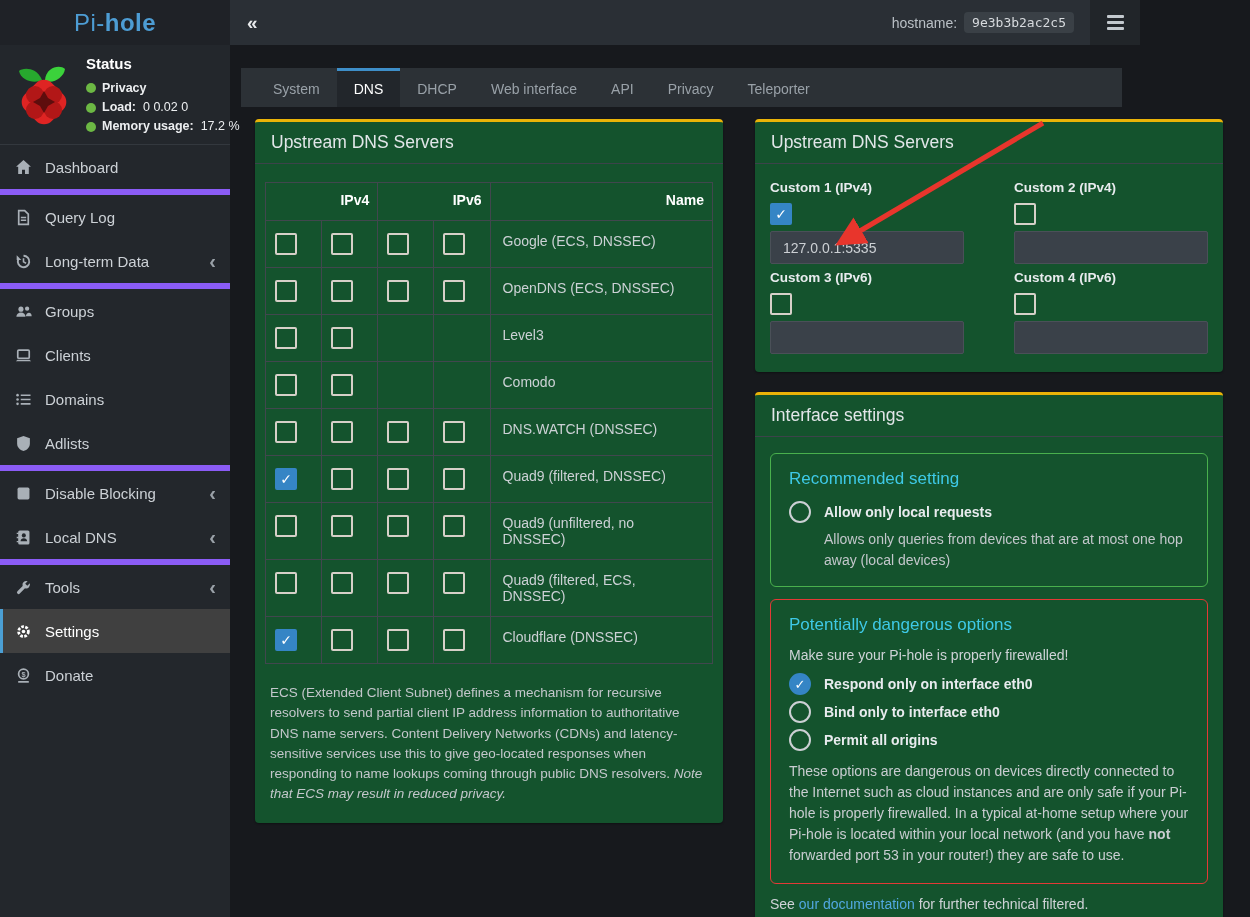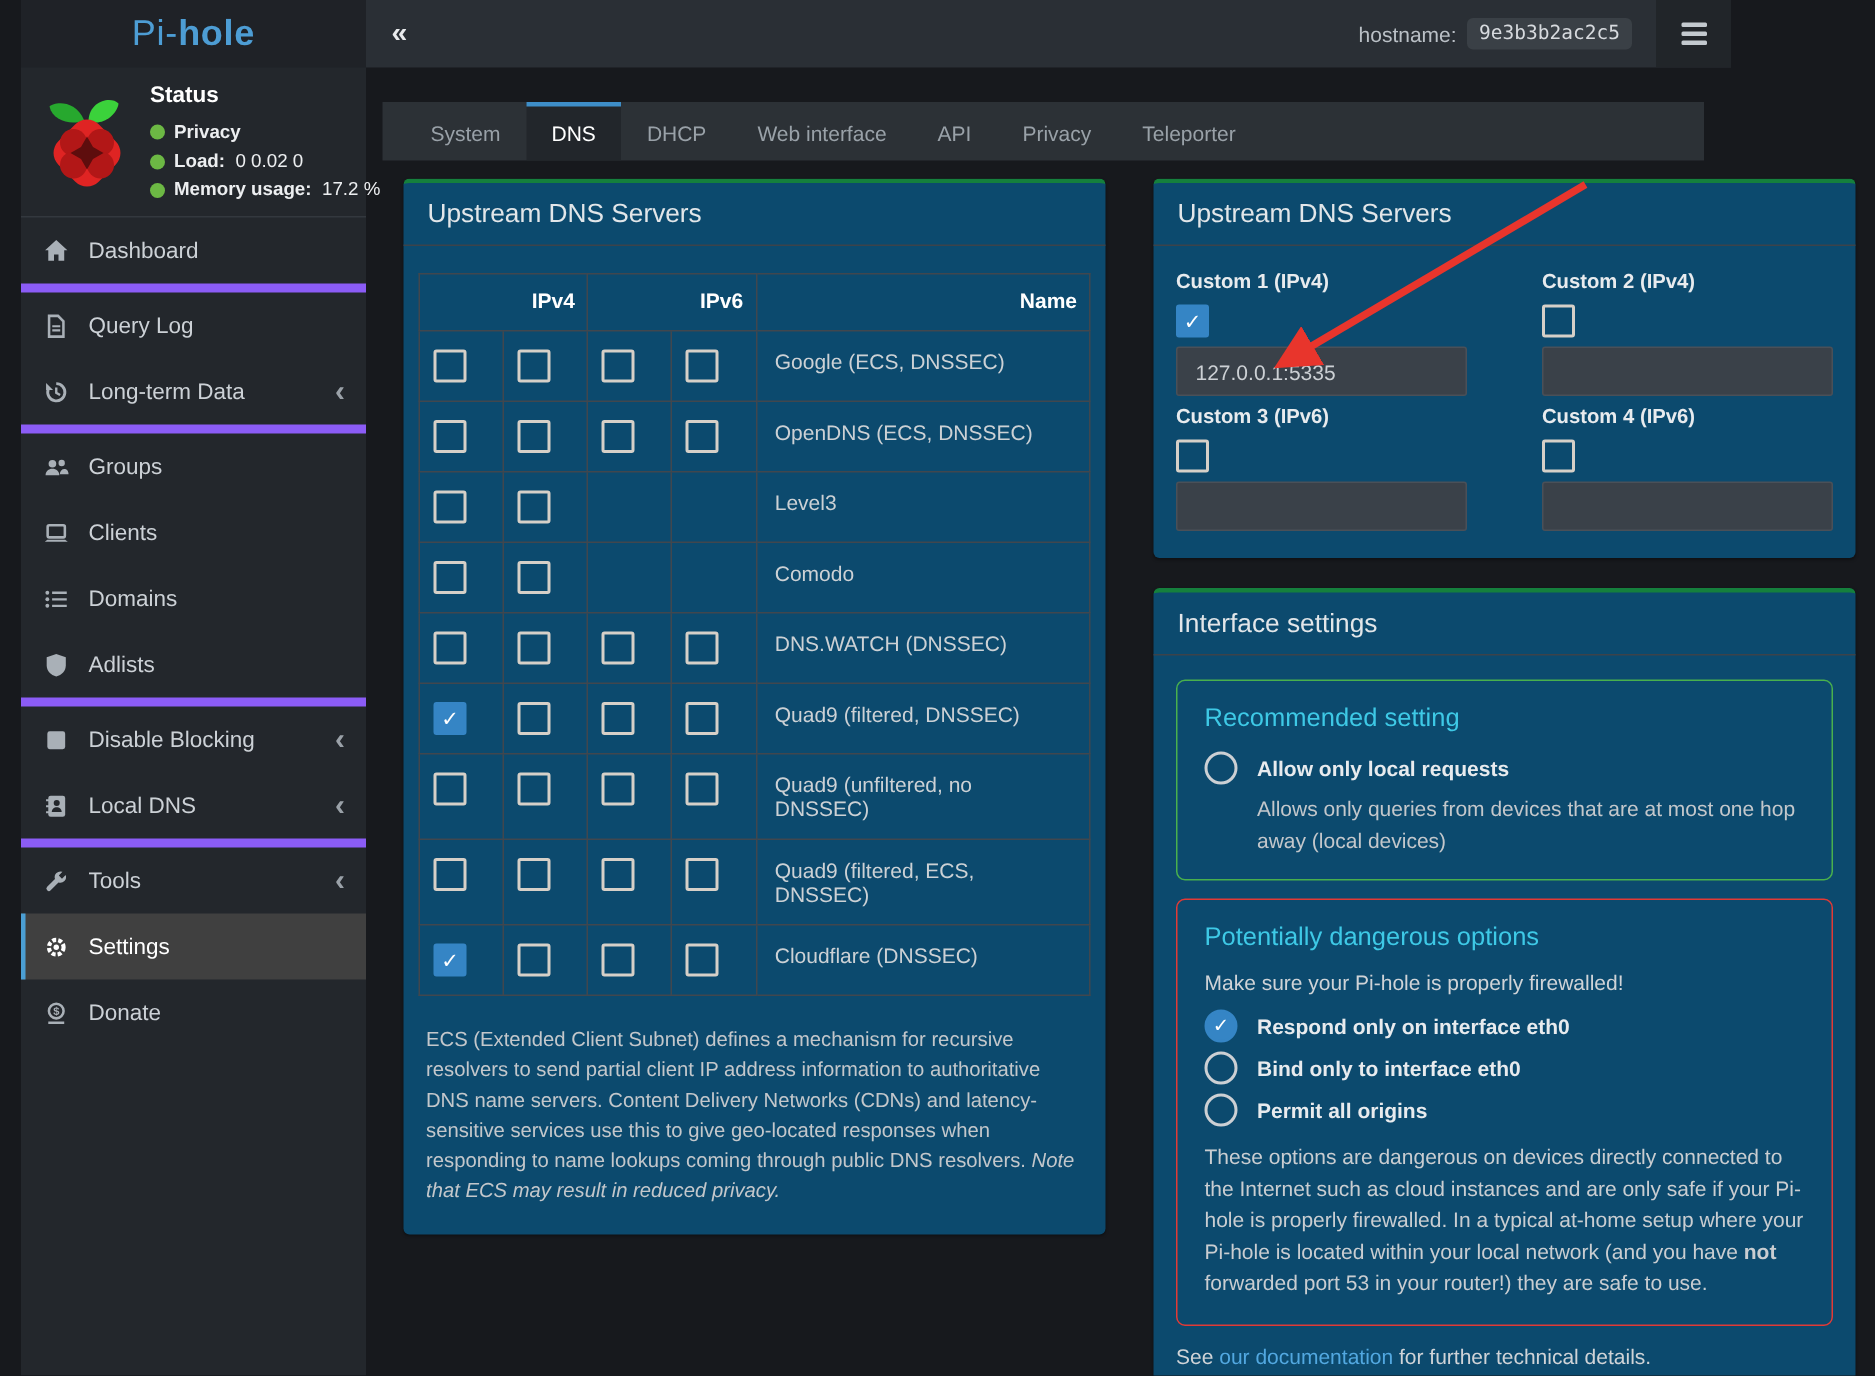--- a/index.html
+++ b/index.html
@@ -1,18 +1,18 @@
 <!DOCTYPE html>
 <html><head>
 <meta charset="utf-8">
 <style>
   html,body{margin:0;padding:0;background:#17191d;}
   body{width:1250px;height:917px;overflow:hidden;font-family:"Liberation Sans","DejaVu Sans",sans-serif;
        -webkit-font-smoothing:antialiased;color:#d2d6da;position:relative;}
-  .app{display:flex;width:1140px;height:917px;padding-left:14px;}
+  .app{display:flex;width:1140px;height:917px;}
 
   
   .sidebar{width:230px;min-width:230px;background:#23272c;display:flex;flex-direction:column;}
   .logo-bar{height:45px;background:#1f2227;display:flex;align-items:center;justify-content:center;}
   .logo{font-size:24px;color:#4d9dd4;font-weight:300;letter-spacing:.5px;}
   .logo b{font-weight:700;}
   .status-panel{height:99px;display:flex;align-items:center;padding:0 10px 0 12px;border-bottom:1px solid #33383e;}
   .berry{width:64px;height:66px;margin-right:10px;flex:none;}
   .status-text{font-size:12.5px;line-height:1.55;color:#eceef0;}
   .status-title{font-size:15px;font-weight:700;margin-bottom:3px;color:#fff;}
@@ -38,21 +38,21 @@
      background:#3a4046;border-radius:4px;padding:3px 8px;}
   .burger{width:50px;height:100%;background:#212529;display:flex;flex-direction:column;align-items:center;justify-content:center;gap:3px;cursor:pointer;}
   .burger i{display:block;width:17px;height:3px;background:#c3c9ce;border-radius:1px;}
 
   .content{flex:1;padding:23px 18px 0 11px;position:relative;}
   .tabbar{background:#2c3136;display:flex;height:39px;padding-left:15px;}
   .tab{padding:0 17px;line-height:36px;font-size:14px;color:#99a1a8;border-top:3px solid transparent;cursor:pointer;}
   .tab.active{background:#22262b;border-top-color:#3e8ec8;color:#fff;}
 
   .panels{display:flex;gap:32px;margin:12px 9px 17px 14px;align-items:flex-start;}
-  .panel{background:#0c4a6e;border-top:3px solid #15803d;border-radius:4px;box-shadow:0 1px 2px rgba(0,0,0,.35);}
+  .panel{background:#14532d;border-top:3px solid #eab308;border-radius:4px;box-shadow:0 1px 2px rgba(0,0,0,.35);}
   .panel-header{padding:10px 16px;border-bottom:1px solid #3c434a;}
   .panel-title{font-size:17.5px;color:#e2e6e9;font-weight:400;}
   .panel-body{padding:14px 10px 18px 10px;}
 
   .left-panel{width:468px;flex:none;}
   .right-col{width:468px;flex:none;display:flex;flex-direction:column;gap:20px;}
 
   
   table.dns{border-collapse:collapse;margin:4px 0 0 0;width:448px;}
   .dns th,.dns td{border:1px solid #41474e;vertical-align:top;}
@@ -467,21 +467,21 @@
                       <span class="radio-label">Bind only to interface eth0</span>
                     </div>
                     <div class="radio-row">
                       <span class="radio"></span>
                       <span class="radio-label">Permit all origins</span>
                     </div>
                   </div>
                 <p class="warn-text"><span>These options are dangerous on devices directly connected to the Internet such as cloud instances and are only safe if your Pi-hole is properly firewalled. In a typical at-home setup where your Pi-hole is located within your local network (and you have </span><b>not</b><span> forwarded port 53 in your router!) they are safe to use.</span></p>
               </div>
 
-              <div class="doc-line"><span>See </span><a class="doc-link">our documentation</a><span> for further technical details.</span></div>
+              <div class="doc-line"><span>See </span><a class="doc-link">our documentation</a><span> for further technical filtered.</span></div>
             </div>
           </section>
         </div>
       </div>
 
       <svg class="arrow-overlay" width="1020" height="894" viewBox="230 23 1020 894">
         <defs>
           <marker id="ah" markerWidth="6" markerHeight="6" refX="4.2" refY="3" orient="auto">
             <path d="M0 0 L6 3 L0 6 Z" fill="#e8352c"></path>
           </marker>

